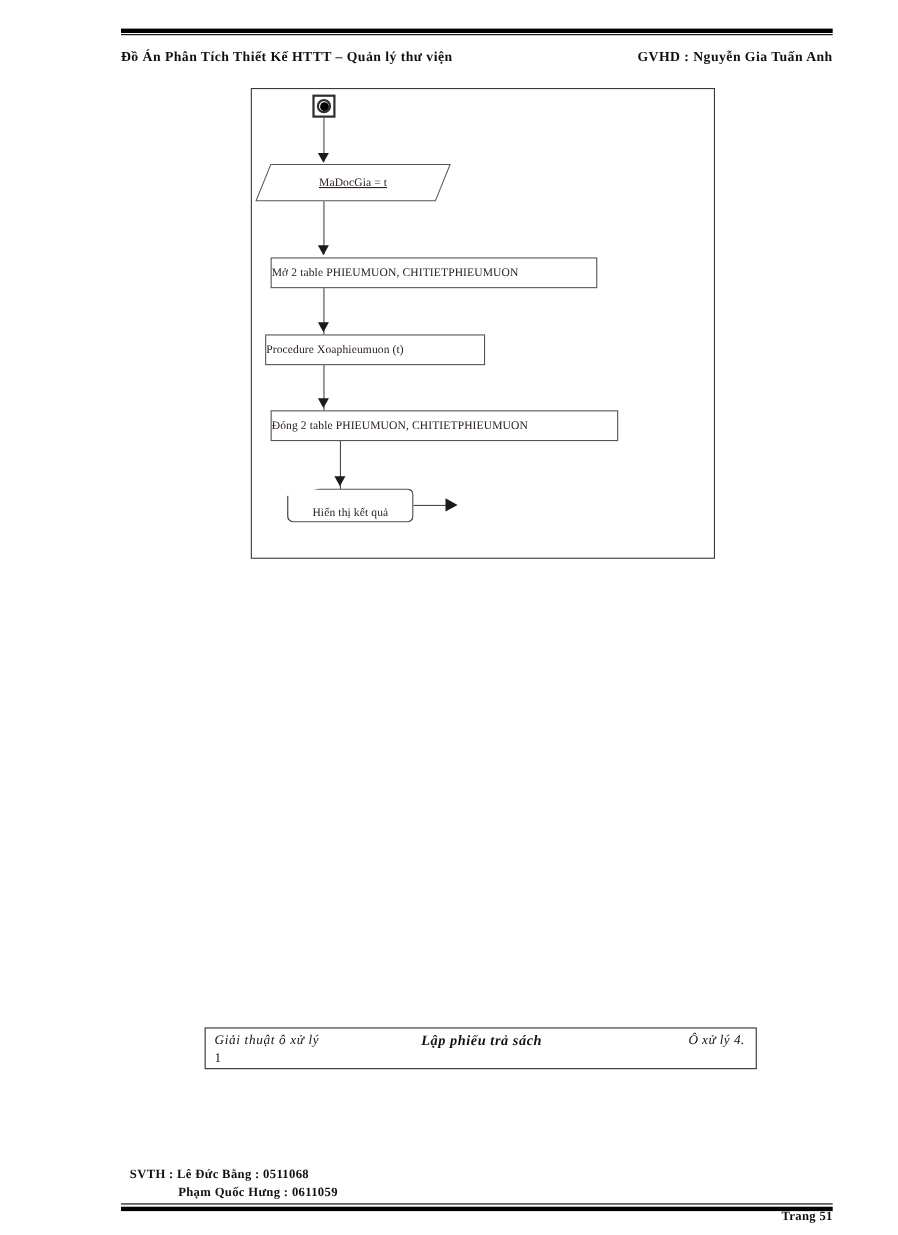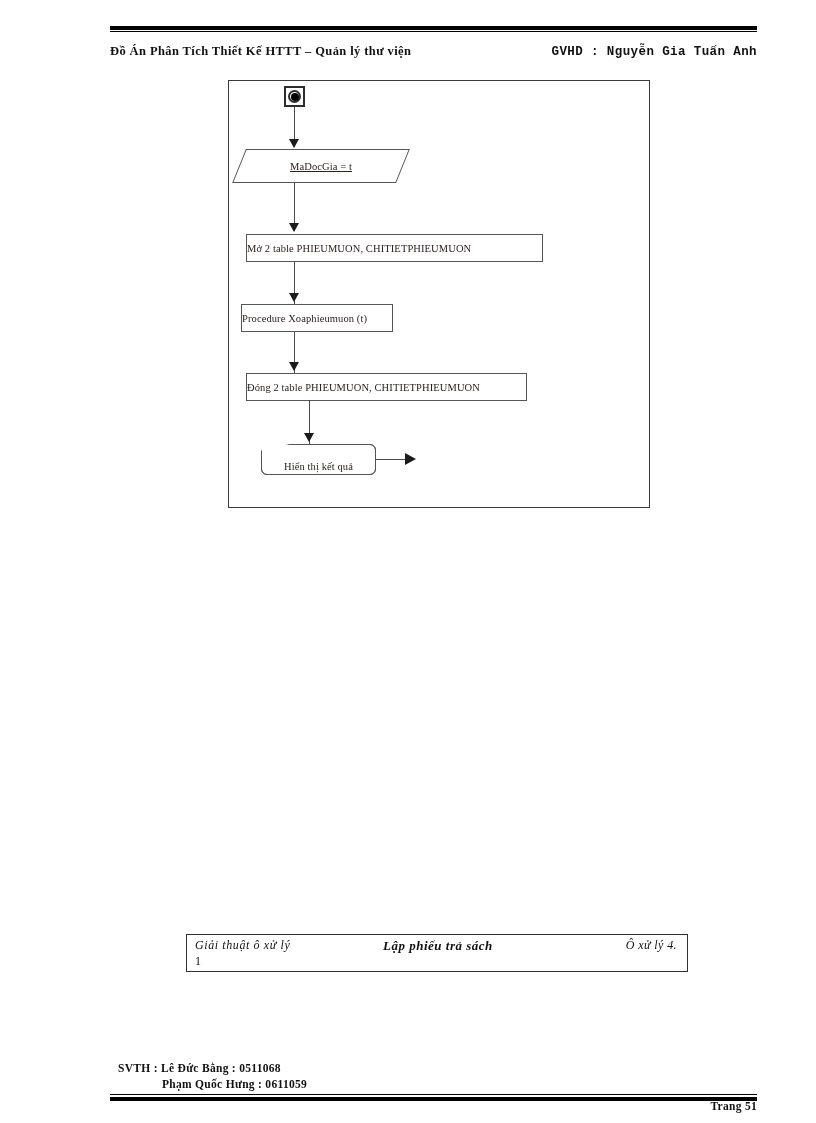--- a/index.html
+++ b/index.html
@@ -48,21 +48,21 @@
     height: 18px;
     display: flex;
     justify-content: space-between;
     align-items: baseline;
     font-weight: bold;
     font-size: 12.5px;
     letter-spacing: 0.4px;
     white-space: nowrap;
   }
   #header-left { text-align: center; }
-  #header-right { text-align: right; font-family: Liberation Mono, monospace; }
+  #header-right { text-align: right; }
 
   
   #flow-frame {
     position: absolute;
     left: 228px;
     top: 80px;
     width: 420px;
     height: 426px;
     border: 1px solid #3a3a3a;
     background: #ffffff;
@@ -164,22 +164,22 @@
   .proc-box {
     position: absolute;
     border: 1px solid #555555;
     background: #ffffff;
     box-sizing: border-box;
     display: flex;
     align-items: center;
     justify-content: flex-start;
   }
   #proc-open  { left: 17px;  top: 153px; width: 297px; height: 28px; }
-  #proc-call  { left: 12px;  top: 223px; width: 152px; height: 28px; }
-  #proc-close { left: 17px;  top: 292px; width: 281px; height: 28px; }
+  #proc-call  { left: 12px;  top: 223px; width: 200px; height: 28px; }
+  #proc-close { left: 17px;  top: 292px; width: 316px; height: 28px; }
 
   
   #display-node {
     position: absolute;
     left: 32px;
     top: 363px;
     width: 115px;
     height: 31px;
   }
   #display-node .shape {

